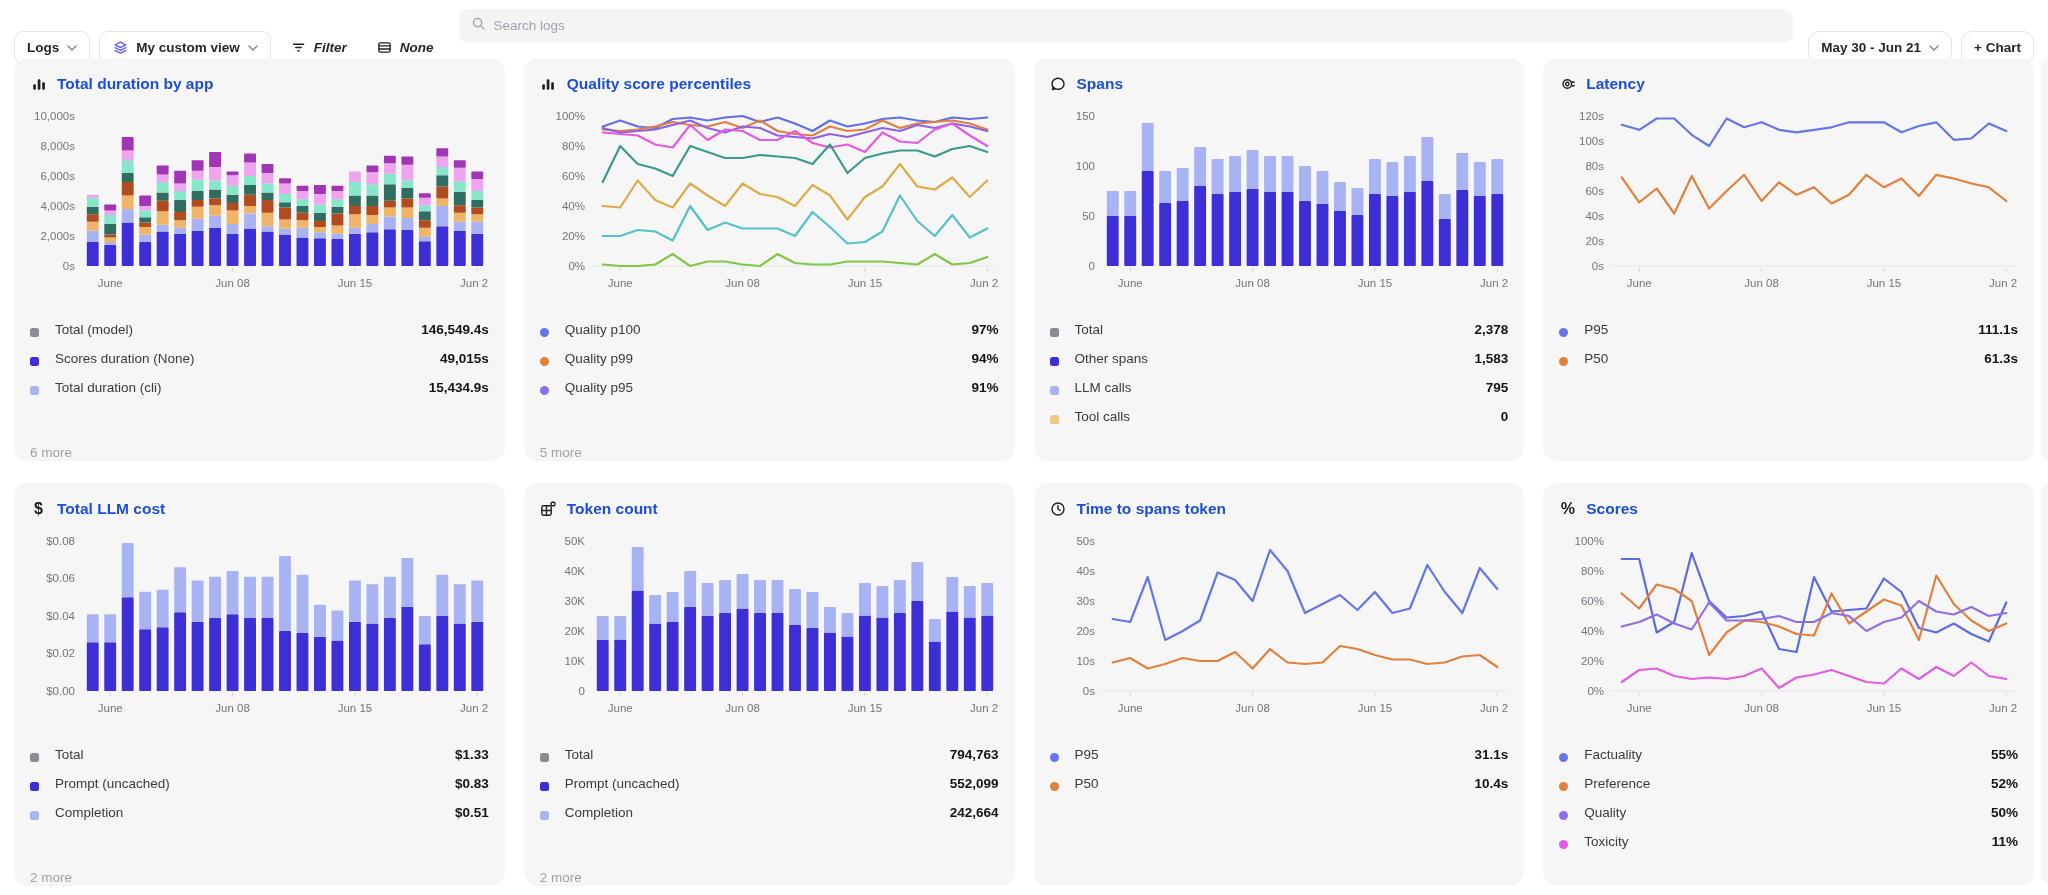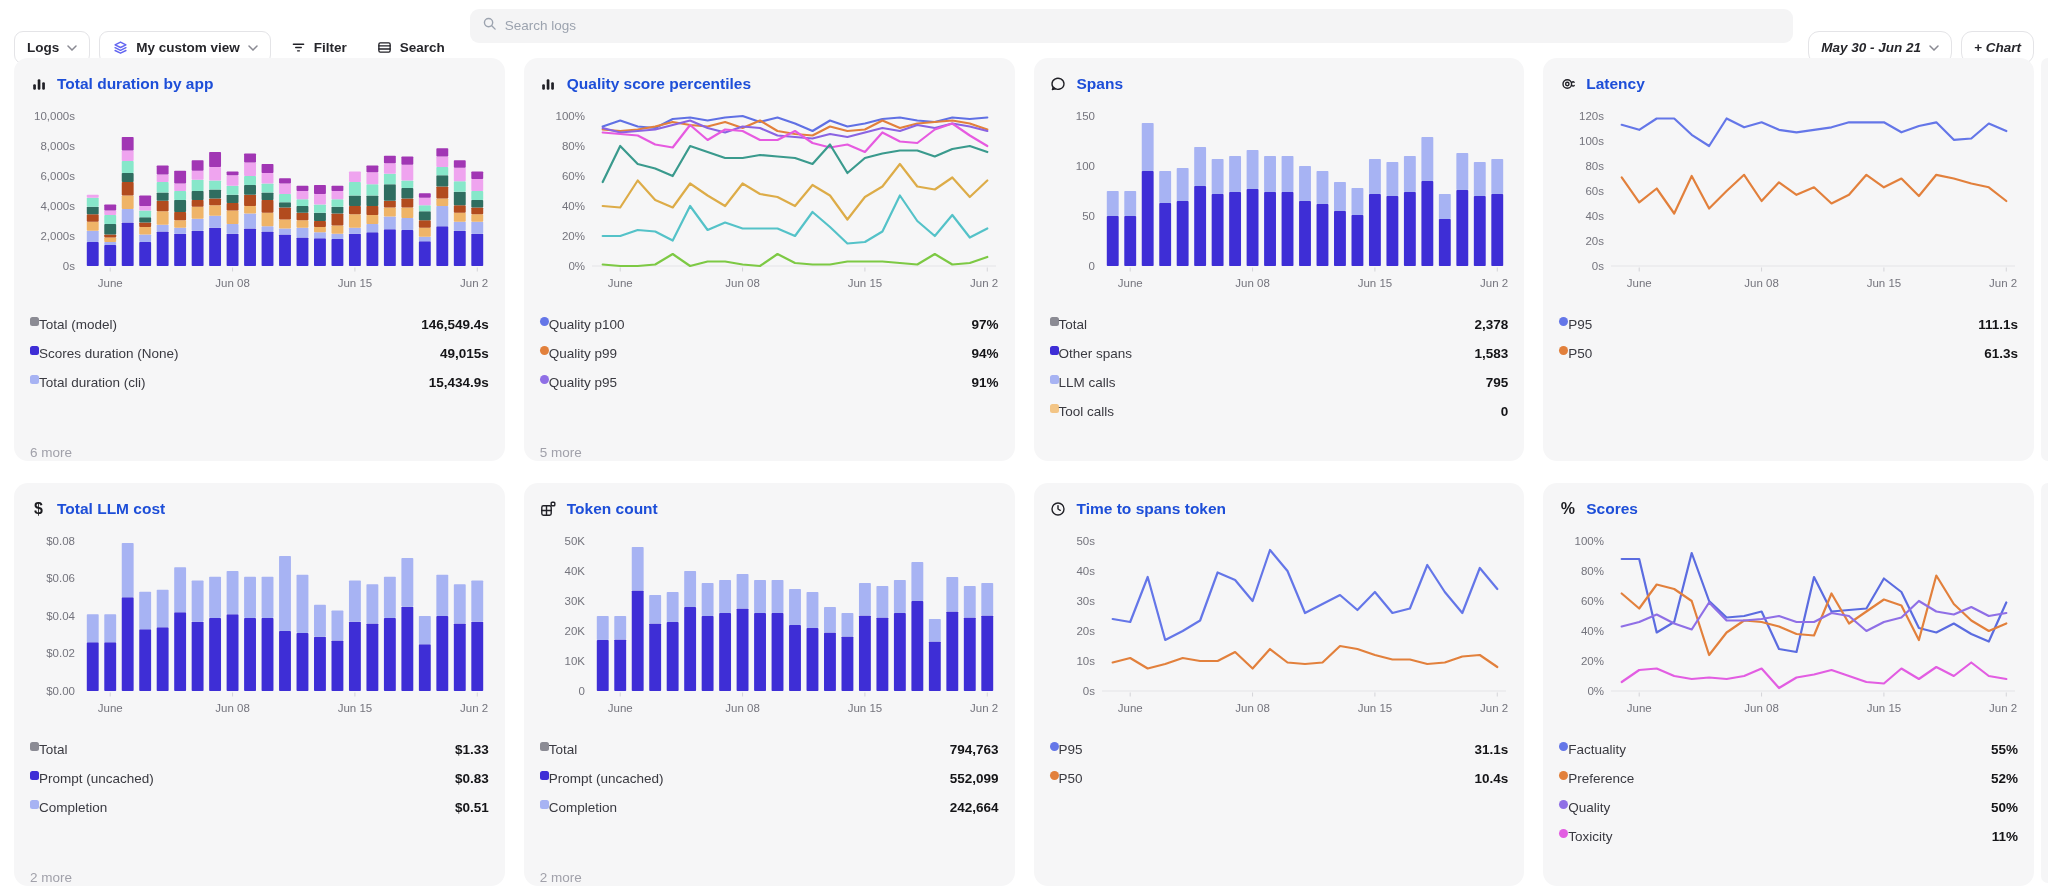--- a/index.html
+++ b/index.html
@@ -3,39 +3,39 @@
 <meta charset="utf-8">
 <style>
   * { margin:0; padding:0; box-sizing:border-box; }
   html,body { width:2048px; height:895px; background:#ffffff; overflow:hidden;
     font-family:"Liberation Sans", sans-serif; color:#18181b; }
   
   .toolbar { display:flex; align-items:center; gap:9px; padding:9px 14px 8px; height:50px; }
   .btn { display:inline-flex; align-items:center; gap:7px; height:33px; padding:0 12px;
     background:#fff; border:1px solid #e4e4e7; border-radius:9px; font-size:13.5px;
     font-weight:600; color:#26262b; cursor:pointer; font-family:inherit; white-space:nowrap;margin-top:44px; }
-  .btn.ghost { border-color:transparent; font-weight:600; padding:0 9px; }
-  .btn.pill { border-radius:11px;font-style:italic; }
+  .btn.ghost { border-color:transparent; font-weight:600; padding:0 9px;font-style:italic; }
+  .btn.pill { border-radius:11px; }
   .chev { display:inline-flex; margin-left:1px; }
   .searchbox { flex:1; display:flex; align-items:center; gap:8px; height:34px;
     background:#f4f4f5; border-radius:9px; padding:0 12px; margin:0 6px; }
   .searchbox input { flex:1; border:none; outline:none; background:transparent;
     font-size:13.5px; color:#404040; font-family:inherit; }
   .searchbox input::placeholder { color:#9ca3af; }
   
   .board { display:grid; grid-template-columns:repeat(4,1fr); gap:22px 19px; padding:8px 14px 0; }
   .card { background:#f6f6f7; border-radius:14px; padding:14px 16px 10px; height:403px; overflow:hidden; }
   .card-head { display:flex; align-items:center; gap:10px; height:24px; margin-bottom:6px; }
   .card-head .ttl { font-size:15.5px; font-weight:600; color:#1d4ed8; }
   .icon17 { width:17px; height:17px; display:inline-flex; align-items:center; justify-content:center; flex:none; }
   .glyph { font-size:16px; font-weight:700; color:#1c1c20; line-height:1; }
   svg.chart { width:458px; height:202px; display:block; }
   svg.chart text.ax { font-size:11.5px; fill:#74747d; }
   .legend { margin-top:8px; }
-  .lrow { display:flex; align-items:flex-start; gap:0; padding:4.5px 0; height:29px; }
+  .lrow { display:flex; align-items:flex-end; gap:16px; padding:4.5px 0; height:29px; }
   .marker { flex:none; width:9px; height:9px; }
   .sq { border-radius:2.5px; }
   .dot { border-radius:50%; }
   .llab { flex:1; font-size:13.5px; color:#3a3a41; }
   .lval { font-size:13.5px; font-weight:700; color:#141417; }
   .more { font-size:13.5px; color:#a1a1aa; padding:6px 0 0; cursor:pointer;margin-top:40px; }
   .more:empty { display:none; }
   
   .sliver { position:absolute; right:0; width:7px; background:#f6f6f7; border-radius:12px 0 0 12px; }
   .sliver.s1 { top:58px; height:403px; }
@@ -78,21 +78,21 @@
     </span>
     <span>Filter</span>
   </button>
   <button class="btn ghost">
     <span class="icon17">
       <svg width="15" height="15" viewBox="0 0 16 16" class="ic-stroke">
         <rect x="2" y="3" width="12" height="10" rx="1.5"></rect>
           <path d="M2 6.3h12M2 9.6h12"></path>
       </svg>
     </span>
-    <span>Search</span>
+    <span>None</span>
   </button>
   <div class="searchbox">
     <span>
       <svg width="15" height="15" viewBox="0 0 16 16" fill="none" stroke="#9ca3af" stroke-width="1.5" stroke-linecap="round">
         <circle cx="7" cy="7" r="4.4"></circle>
           <path d="M10.4 10.4L14 14"></path>
       </svg>
     </span>
     <input type="text" value="" placeholder="Search logs" style="">
   </div>

